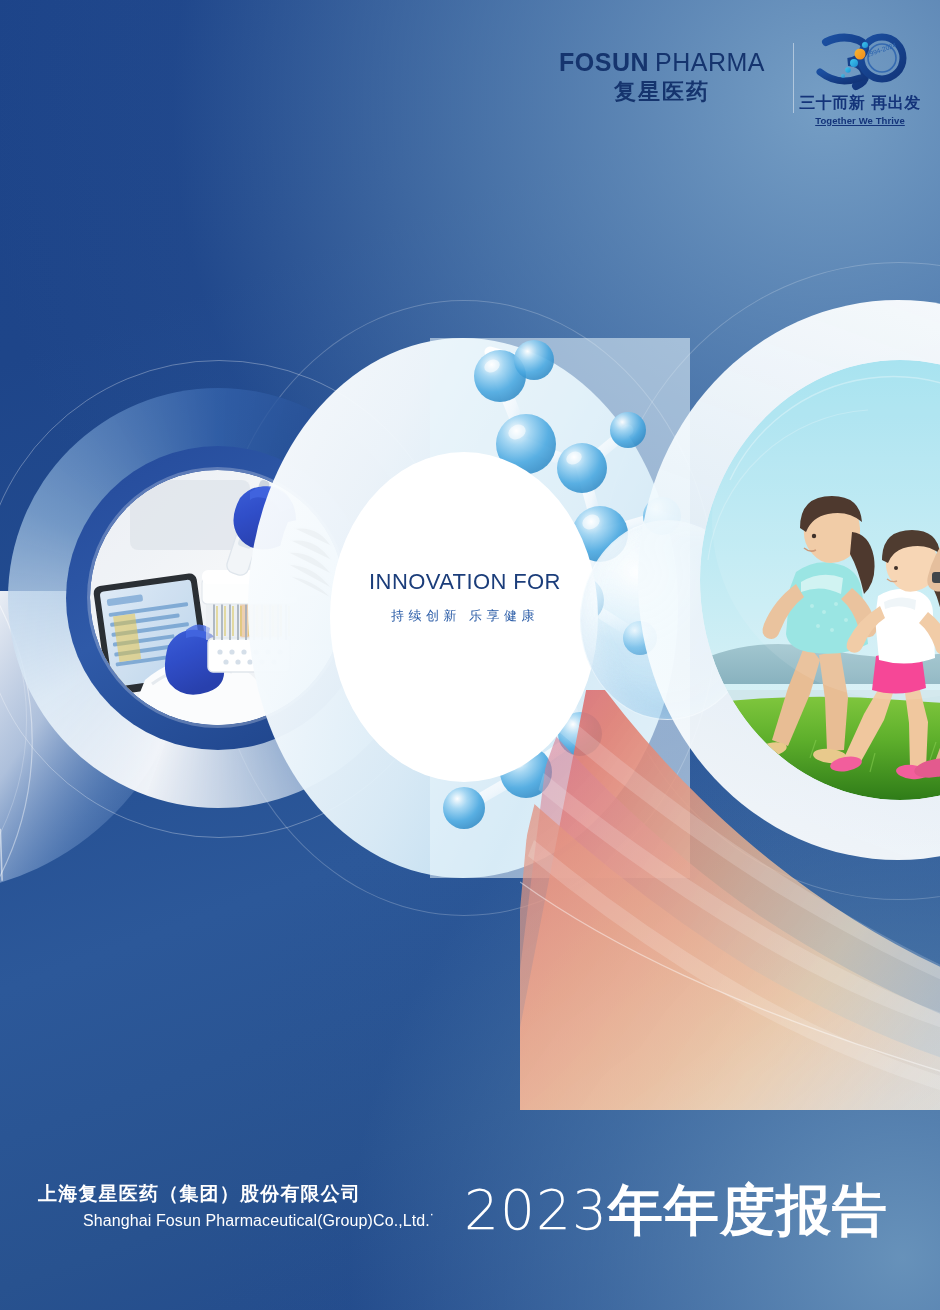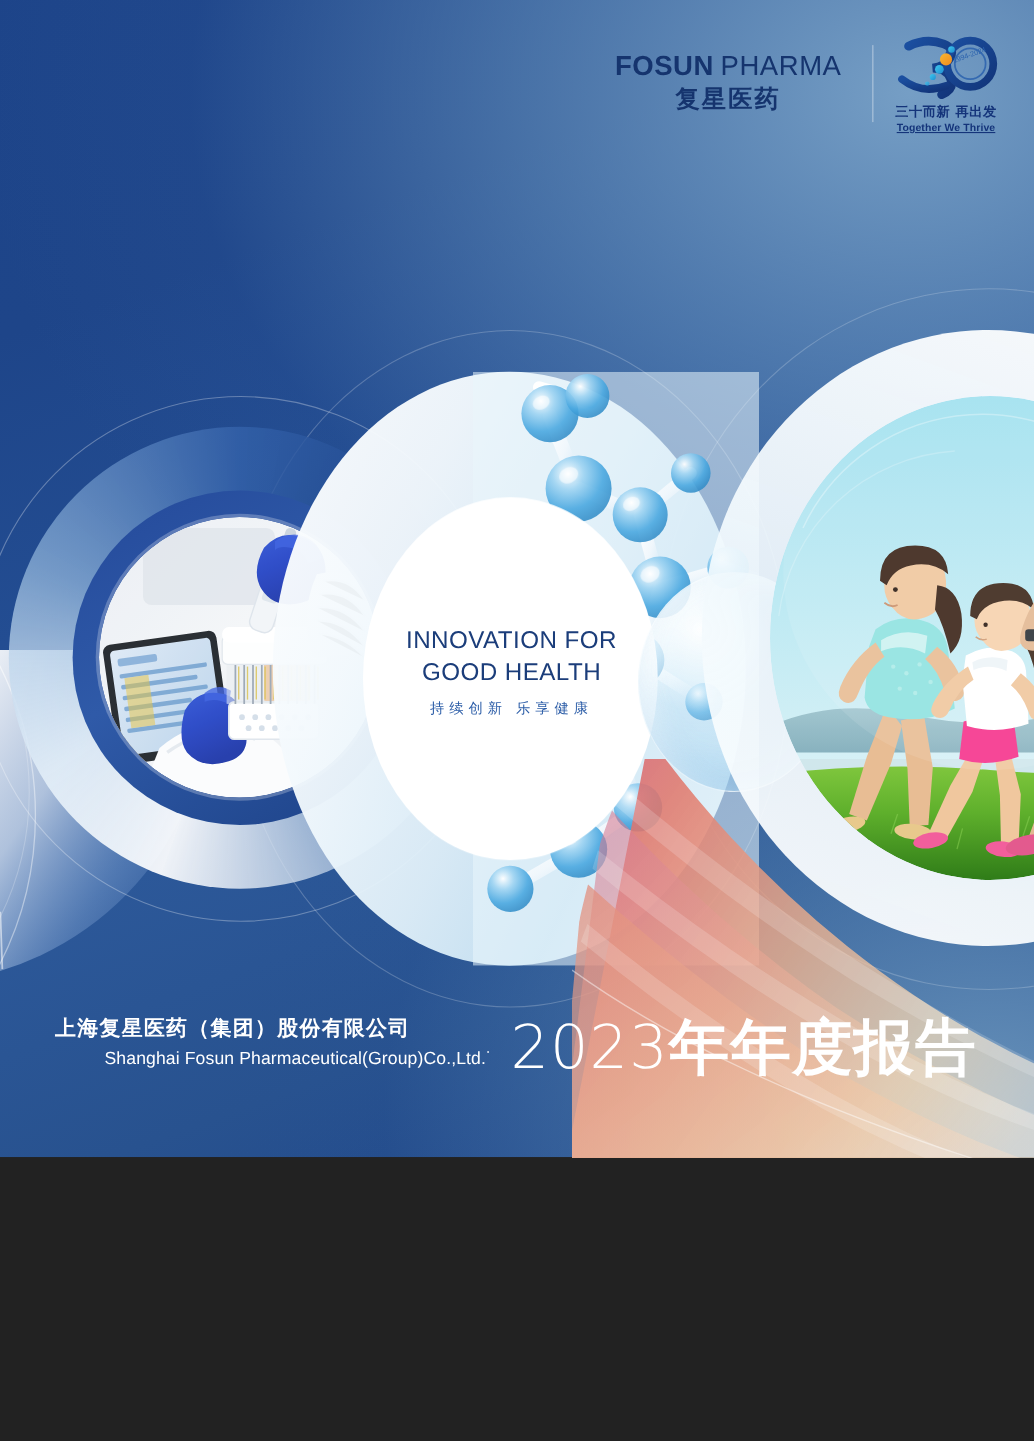--- a/index.html
+++ b/index.html
@@ -1,20 +1,20 @@
 <!DOCTYPE html>
 <html lang="zh"><head>
 <meta charset="utf-8">
 <title>Fosun Pharma 2023 Annual Report Cover</title>
 <style>
   html,body{margin:0;padding:0;background:#222;}
   *{box-sizing:border-box;}
   .cover{
     position:relative;
-    width:940px;height:1052px;
+    width:940px;height:1310px;
     overflow:hidden;
     font-family:"Liberation Sans","DejaVu Sans",sans-serif;
     background:
       radial-gradient(ellipse 120% 85% at 88% 8%, rgba(122,163,200,0.95) 0%, rgba(104,148,190,0.55) 32%, rgba(60,102,166,0.10) 58%, rgba(0,0,0,0) 75%),
       radial-gradient(ellipse 95% 70% at 96% 96%, rgba(109,152,190,0.92) 0%, rgba(88,134,180,0.52) 34%, rgba(40,82,150,0.08) 62%, rgba(0,0,0,0) 80%),
       linear-gradient(160deg, #1d4489 0%, #1e4589 22%, #234d92 42%, #2c5899 60%, #28528f 78%, #1e4488 100%);
   }
 
   
   .bg-layer{position:absolute;pointer-events:none;}
@@ -113,40 +113,40 @@
   }
   .wordmark-en b{font-weight:700;}
   .wordmark-en span.light{font-weight:400;}
   .wordmark-cn{
     font-size:22px;font-weight:700;color:#15346e;letter-spacing:2px;margin-top:1px;
     font-family:"DejaVu Sans","Liberation Sans",sans-serif;
   }
   .logo-divider{width:1px;height:70px;background:rgba(255,255,255,0.45);}
   .anniv{display:flex;flex-direction:column;align-items:center;width:104px;}
   .anniv-cn{
-    font-size:12px;font-weight:700;color:#14347a;letter-spacing:0.5px;margin-top:1px;white-space:nowrap;
+    font-size:16px;font-weight:700;color:#14347a;letter-spacing:0.5px;margin-top:1px;white-space:nowrap;
     font-family:"DejaVu Sans","Liberation Sans",sans-serif;
   }
   .anniv-en{
     font-size:9.5px;font-weight:700;color:#14347a;letter-spacing:0.1px;white-space:nowrap;margin-top:1px;text-decoration:underline;
   }
 
   .center-text{
     position:absolute;left:330px;top:568px;width:270px;text-align:center;
   }
   .headline{
     font-size:22px;color:#1b3d7a;line-height:1.30;letter-spacing:0.4px;font-weight:400;
   }
   .subhead{
     margin-top:10px;font-size:13px;color:#2d5ea8;letter-spacing:4.5px;
     font-family:Liberation Sans, sans-serif;font-weight:400;
   }
 
   .company{
-    position:absolute;left:50px;bottom:78px;color:#ffffff;
+    position:absolute;left:38px;bottom:78px;color:#ffffff;
   }
   .company-cn{
     font-size:19px;font-weight:700;letter-spacing:1.2px;line-height:1.45;
     font-family:"DejaVu Sans","Liberation Sans",sans-serif;
   }
   .company-en{
     font-size:16px;font-weight:400;letter-spacing:0.1px;margin-top:4px;line-height:1.3;margin-left:45px;
   }
 
   .report-title{
@@ -635,21 +635,20 @@
         <circle cx="55" cy="15" r="3" fill="url(#dotG2)"></circle>
         <circle cx="33" cy="46" r="2" fill="url(#dotG2)" opacity="0.8"></circle>
       </svg>
       <div class="anniv-cn">三十而新  再出发</div>
       <div class="anniv-en">Together We Thrive</div>
     </div>
   </div>
 
   <div class="center-text">
     <div class="headline">INNOVATION FOR</div>
-    <div class="headline">GOOD HEALTH</div>
     <div class="subhead">持续创新 乐享健康</div>
   </div>
 
   <div class="company">
     <div class="company-cn">上海复星医药（集团）股份有限公司</div>
     <div class="company-en">Shanghai Fosun Pharmaceutical(Group)Co.,Ltd.˙</div>
   </div>
 
   <div class="report-title">
     <div class="report-main"><span class="yr">2023</span><span class="cn">年年度报告</span></div>

